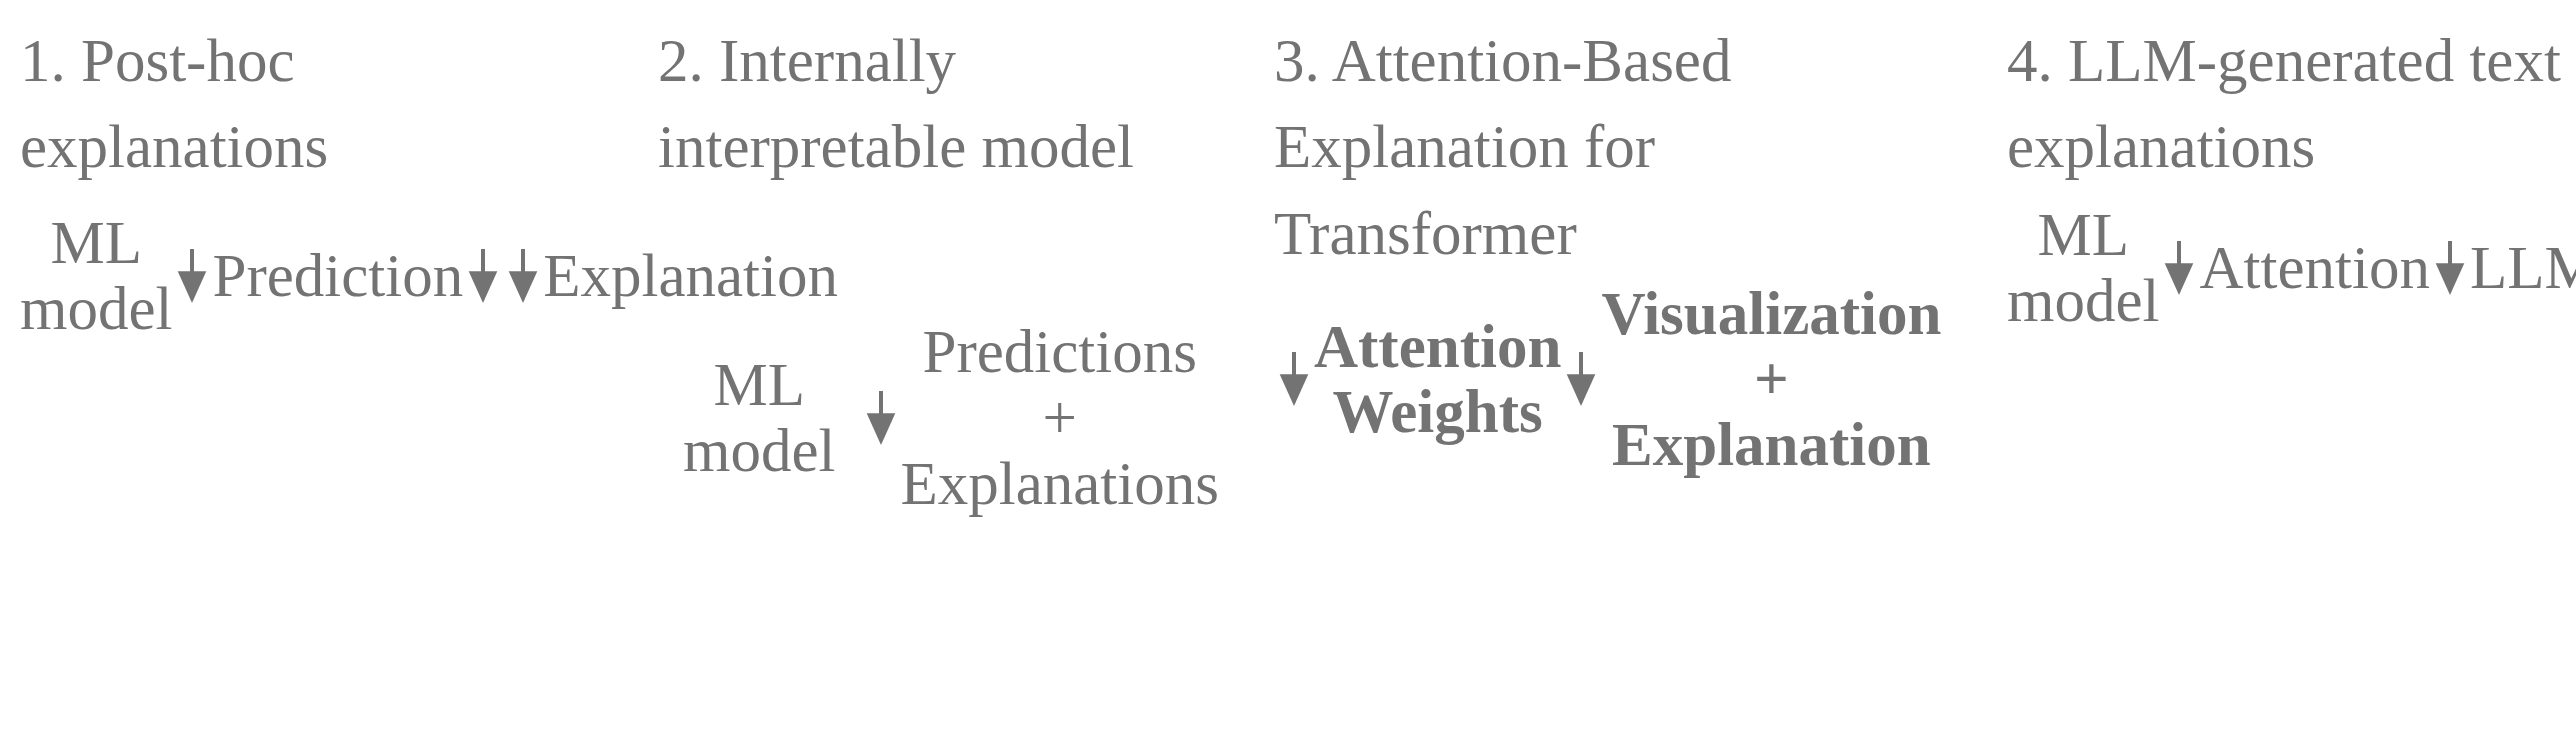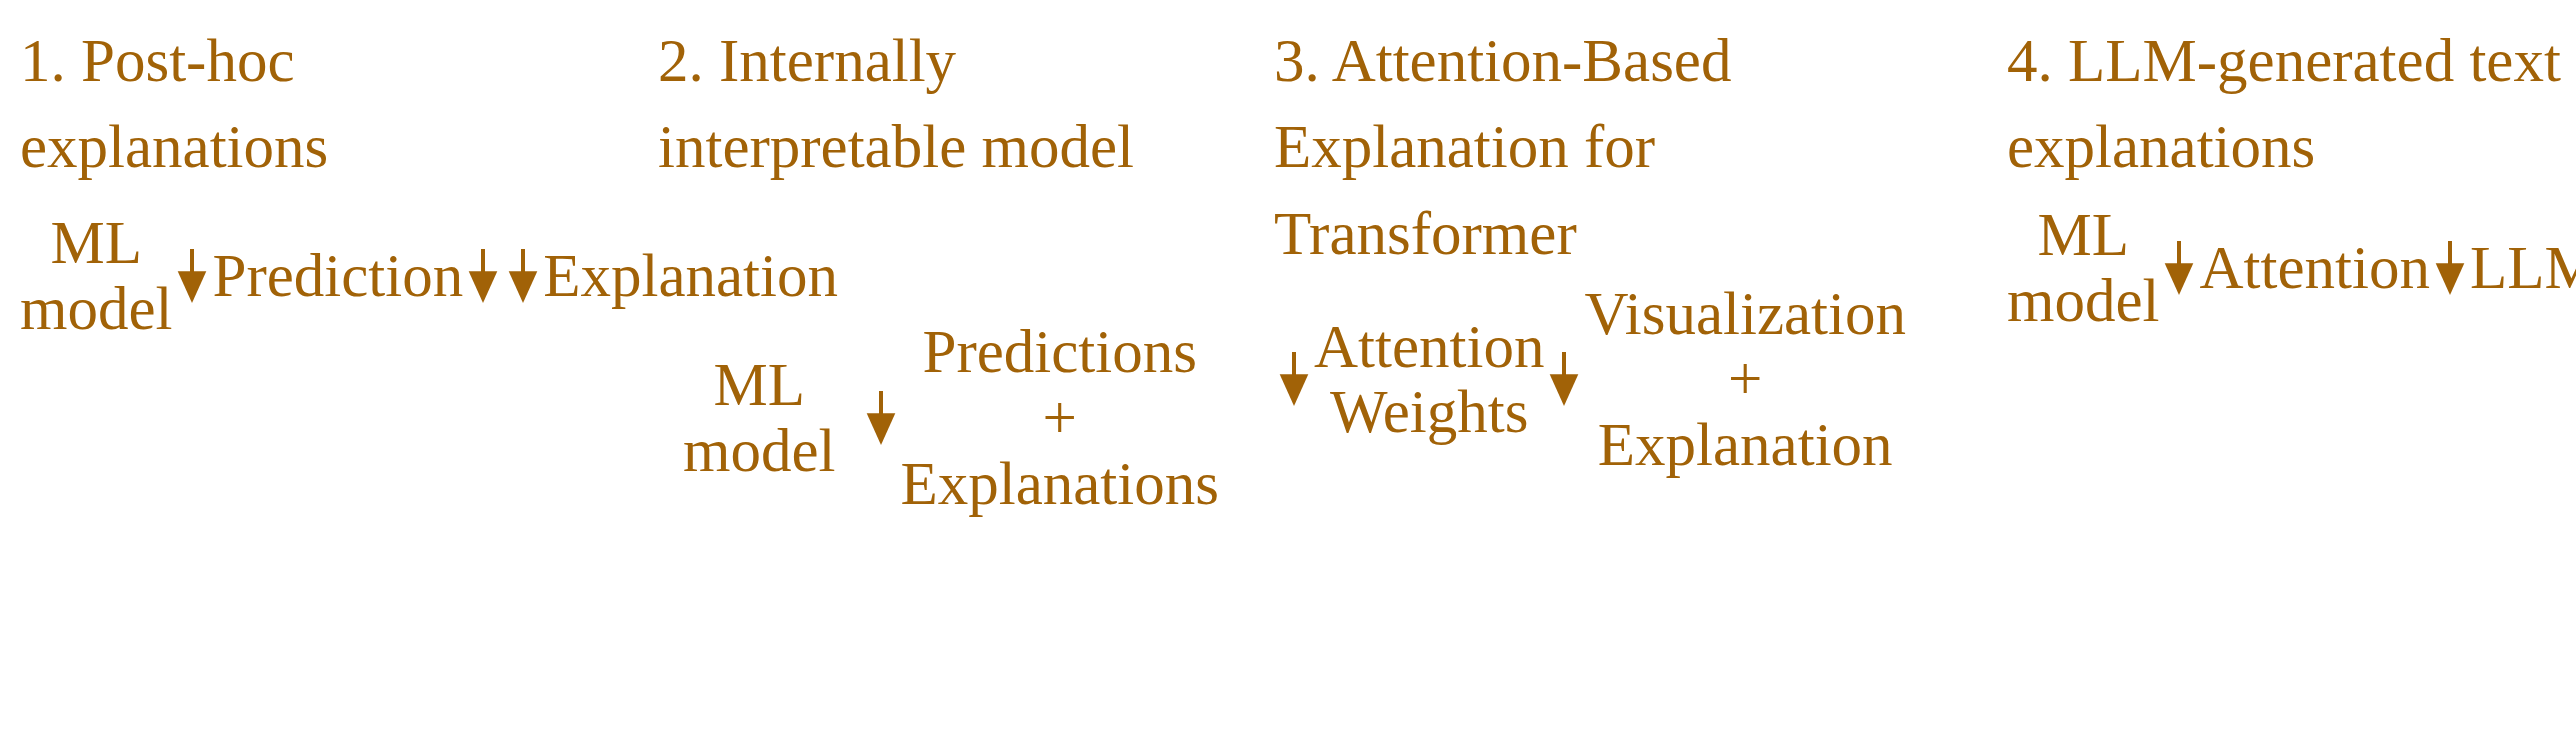--- a/index.html
+++ b/index.html
@@ -5,21 +5,21 @@
   html, body {
     margin: 0;
     padding: 0;
     background: #ffffff;
   }
   #diagram {
     position: relative;
     width: 2576px;
     height: 735px;
     background: #ffffff;
-    color: #a16207;
+    color: #737373;
     font-family: "Liberation Serif", "DejaVu Serif", serif;
     overflow: hidden;
   }
   .column {
     position: absolute;
     top: 17.6px;
   }
   #col-0 { left: 20px;   width: 589px; }
   #col-1 { left: 658px;  width: 561px; }
   #col-2 { left: 1274px; width: 553px; }
@@ -31,21 +31,21 @@
     text-align: left;
     white-space: pre-line;
   }
   .flow {
     display: flex;
     flex-direction: row;
     align-items: center;
   }
   #col-0 .flow { margin-top: 19px;  }
   #col-1 .flow { margin-top: 128px; }
-  #col-2 .flow { margin-top: 3.2px;   }
+  #col-2 .flow { margin-top: 3.2px; font-weight: bold;   }
   #col-3 .flow { margin-top: 11.2px;  }
 
   .node {
     font-size: 61px;
     line-height: 1.08;
     text-align: center;
     white-space: pre-line;
   }
   .arrow {
     display: block;

